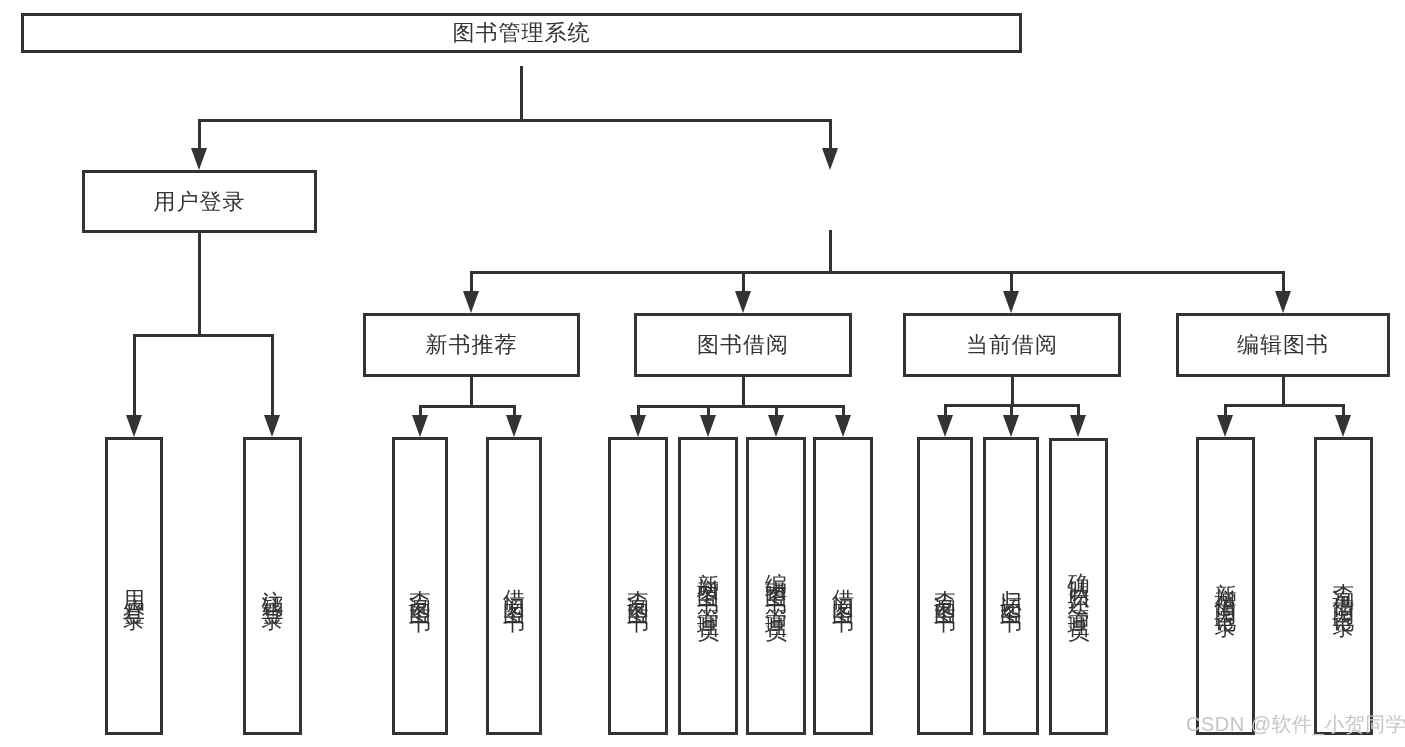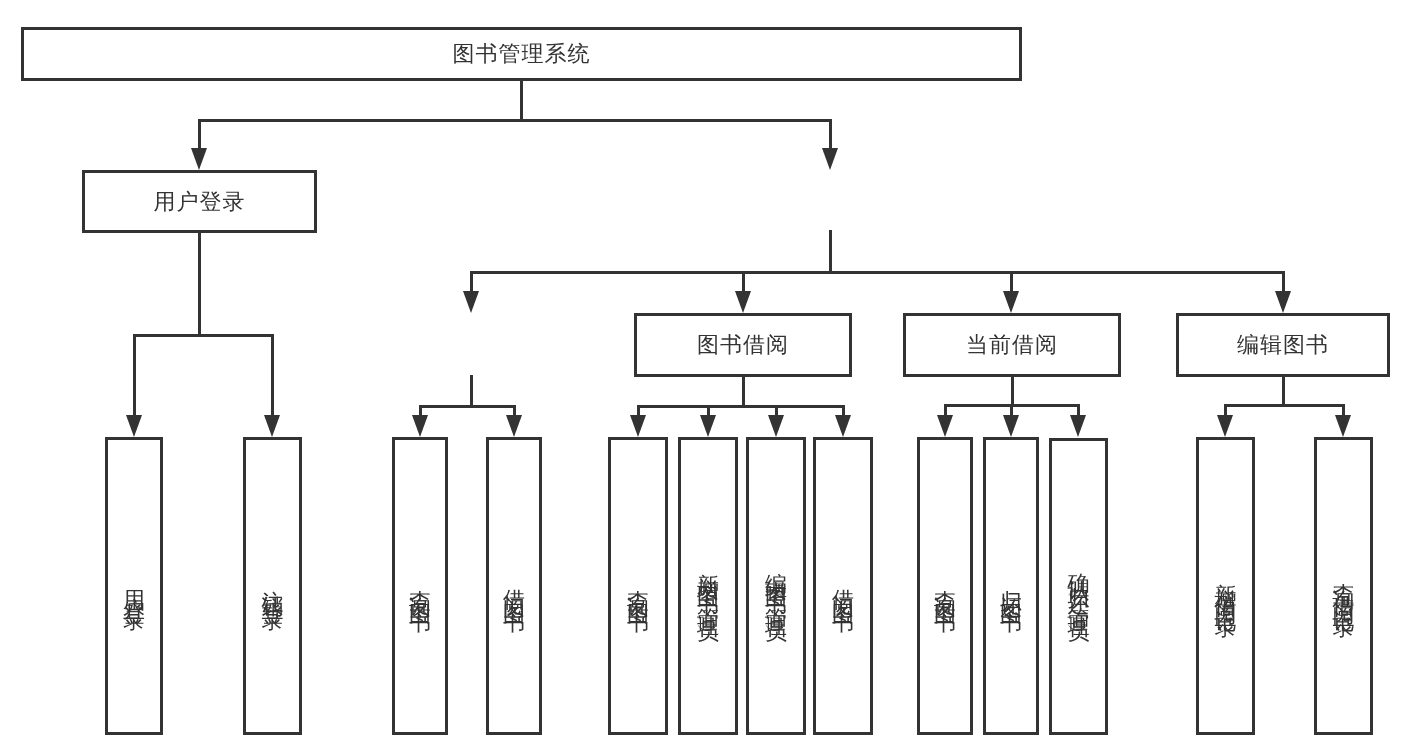--- a/index.html
+++ b/index.html
@@ -84,24 +84,25 @@
   <div class="ln vl" style="left:1077px;top:404px;height:14px;"></div>
   <div class="arrow" style="left:1070px;top:415px;"></div>
 
   <div class="ln vl" style="left:1282px;top:375px;height:32px;"></div>
   <div class="ln hl" style="left:1224px;top:404px;width:121px;"></div>
   <div class="ln vl" style="left:1224px;top:404px;height:14px;"></div>
   <div class="arrow" style="left:1217px;top:415px;"></div>
   <div class="ln vl" style="left:1342px;top:404px;height:14px;"></div>
   <div class="arrow" style="left:1335px;top:415px;"></div>
 
-  <div class="box" style="left:21px;top:27px;width:1001px;height:54px;">图书管理系统</div>
+  <div class="box" style="left:21px;top:13px;width:1001px;height:40px;">图书管理系统</div>
 
   <div class="box" style="left:82px;top:170px;width:235px;height:63px;">用户登录</div>
 
+  <div class="box" style="left:363px;top:313px;width:217px;height:64px;">新书推荐</div>
   <div class="box" style="left:634px;top:313px;width:218px;height:64px;">图书借阅</div>
   <div class="box" style="left:903px;top:313px;width:218px;height:64px;">当前借阅</div>
   <div class="box" style="left:1176px;top:313px;width:214px;height:64px;">编辑图书</div>
 
   <div class="box leaf" style="left:105px;top:437px;width:58px;height:298px;">用户登录</div>
   <div class="box leaf" style="left:243px;top:437px;width:59px;height:298px;">注销登录</div>
 
   <div class="box leaf" style="left:392px;top:437px;width:56px;height:298px;">查询图书</div>
   <div class="box leaf" style="left:486px;top:437px;width:56px;height:298px;">借阅图书</div>
 
@@ -110,14 +111,15 @@
   <div class="box leaf" style="left:746px;top:437px;width:60px;height:298px;">编辑图书（管理员）</div>
   <div class="box leaf" style="left:813px;top:437px;width:60px;height:298px;">借阅图书</div>
 
   <div class="box leaf" style="left:917px;top:437px;width:56px;height:298px;">查询图书</div>
   <div class="box leaf" style="left:983px;top:437px;width:56px;height:298px;">归还图书</div>
   <div class="box leaf" style="left:1049px;top:438px;width:59px;height:297px;">确认归还（管理员）</div>
 
   <div class="box leaf" style="left:1196px;top:437px;width:59px;height:298px;">新增借阅记录</div>
   <div class="box leaf" style="left:1314px;top:437px;width:59px;height:298px;">查询借阅记录</div>
 
+  <div class="watermark">CSDN @软件_小贺同学</div>
 
 </div>
 
 </body></html>

